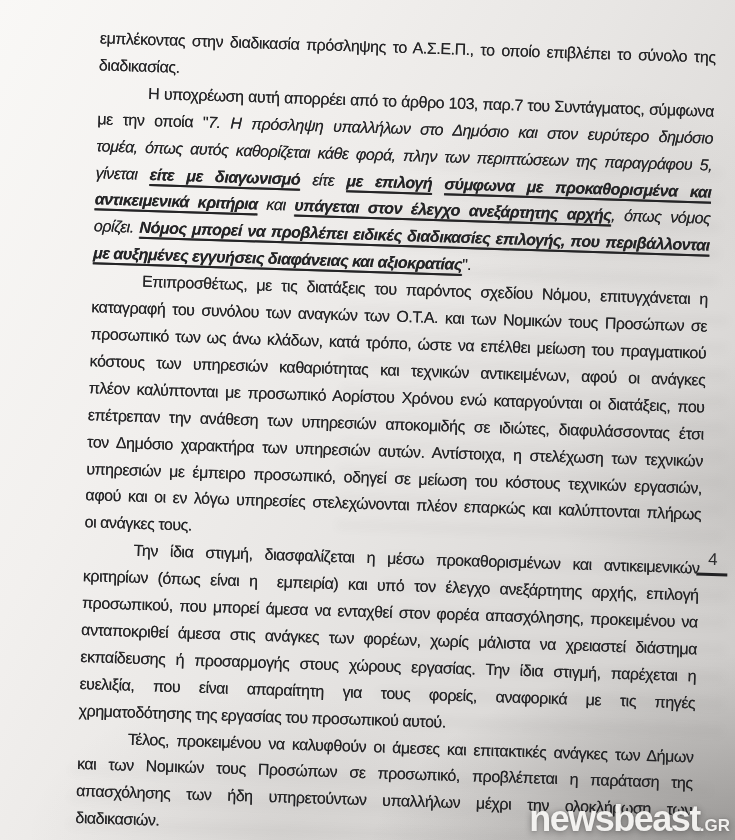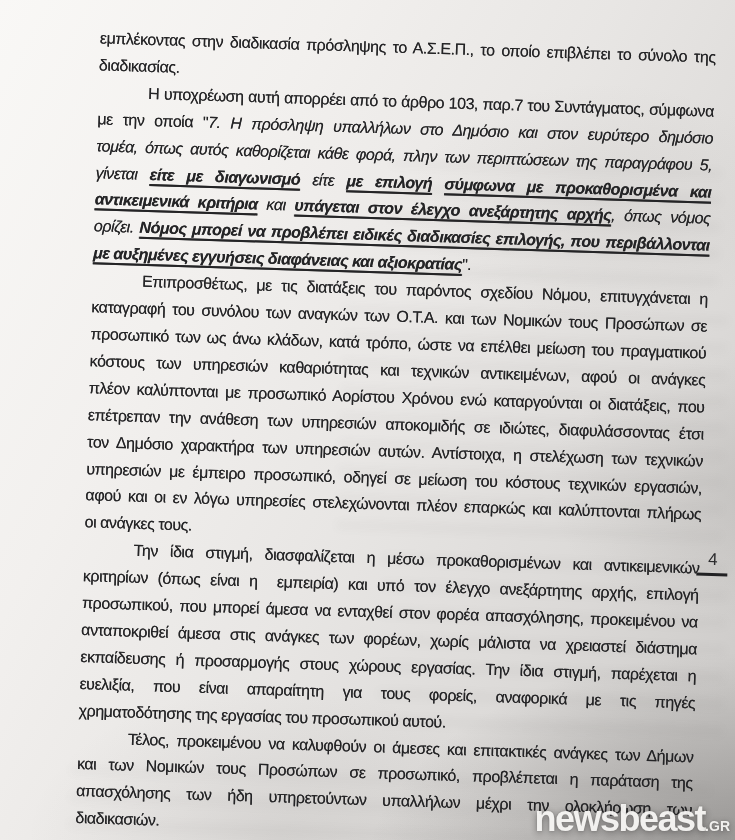--- a/index.html
+++ b/index.html
@@ -52,21 +52,21 @@
   }
   .page-number-rule{margin-top:3px;height:2.5px;background:#212123;width:31px;}
 
   .watermark{
     position:absolute;right:5px;bottom:0px;
     font-weight:700;color:#f7f6f4;opacity:0.94;
     letter-spacing:-1.5px;white-space:nowrap;
     text-shadow:0 2px 7px rgba(45,44,43,0.55), 0 0 2px rgba(70,68,66,0.35);
   }
   .wm-main{font-size:36px;}
-  .wm-suffix{font-size:14px;letter-spacing:0;}
+  .wm-suffix{font-size:17px;letter-spacing:0;}
 </style>
 </head>
 <body>
 
 <div class="page">
   <div class="texture t1"></div>
   <div class="texture t2"></div>
   <div class="texture t3"></div>
   <div class="texture t4"></div>
 

